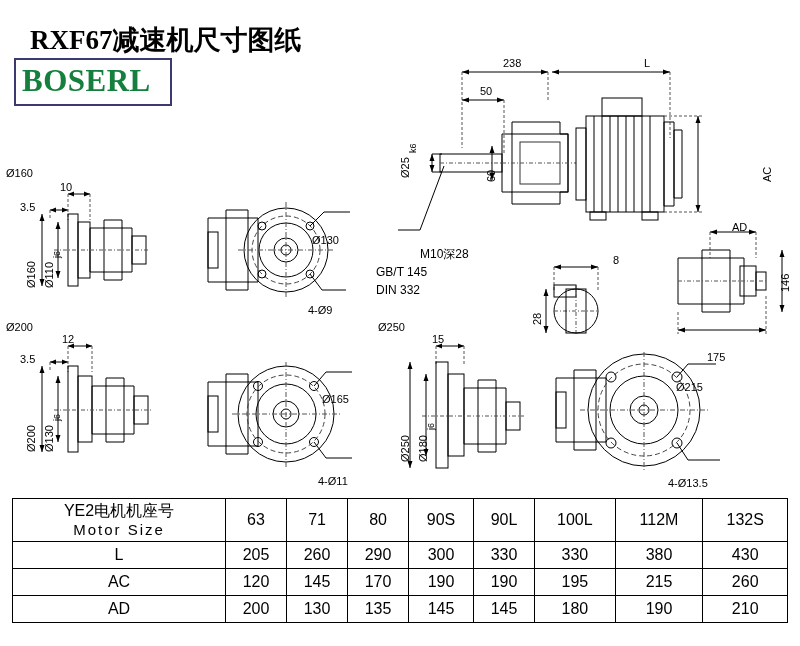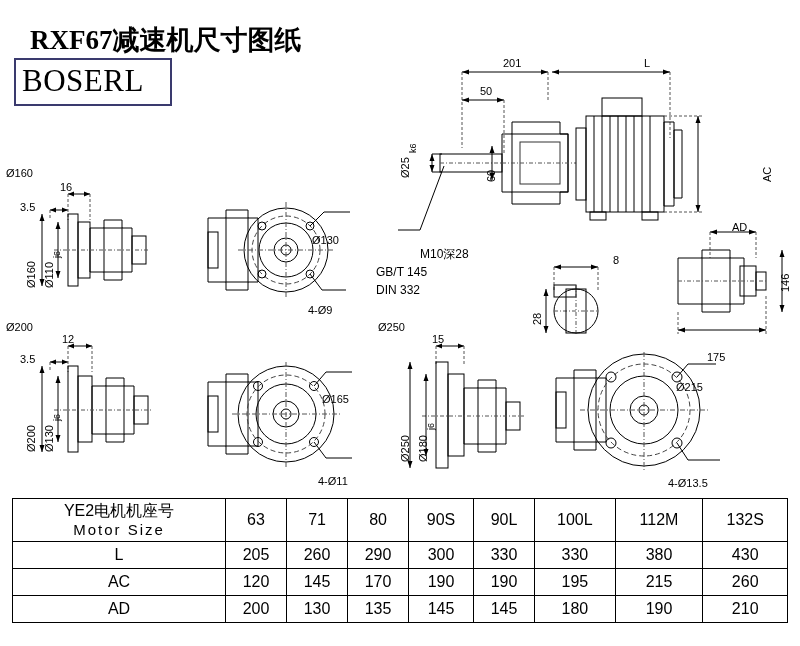--- a/index.html
+++ b/index.html
@@ -36,23 +36,23 @@
     position: absolute;
     left: 14px;
     top: 58px;
     width: 154px;
     height: 44px;
     border: 2px solid #3a3a6e;
     background: #fff;
   }
   #logo-text {
     font-family: "Liberation Serif", serif;
-    font-weight: normal;
+    font-weight: bold;
     font-size: 31px;
-    color: #000000;
+    color: #15803d;
     line-height: 42px;
     padding-left: 6px;
     letter-spacing: 0.5px;
   }
   
   .lbl {
     position: absolute;
     font-family: "Liberation Sans", sans-serif;
     font-size: 11px;
     white-space: nowrap;
@@ -173,21 +173,21 @@
       <path d="M318 78 l-2.5 7 h5 z" fill="#000" stroke="none"></path>
       <path d="M318 174 l-2.5 -7 h5 z" fill="#000" stroke="none"></path>
       <line x1="284" y1="78" x2="322" y2="78" stroke-dasharray="3,2" stroke="#555"></line>
       <line x1="284" y1="174" x2="322" y2="174" stroke-dasharray="3,2" stroke="#555"></line>
 
       <line x1="64" y1="128" x2="40" y2="192"></line>
       <line x1="40" y1="192" x2="18" y2="192"></line>
     </g>
   </svg>
 
-  <div class="lbl" style="left:503px; top:58px;">201</div>
+  <div class="lbl" style="left:503px; top:58px;">238</div>
   <div class="lbl" style="left:644px; top:58px;">L</div>
   <div class="lbl" style="left:436px; top:86px;margin-left:44px;">50</div>
   <div class="lbl rot" style="left:400px; top:178px;">Ø25</div>
   <div class="lbl sm rot" style="left:409px; top:153px;">k6</div>
   <div class="lbl rot" style="left:486px; top:182px;">60</div>
   <div class="lbl rot" style="left:762px; top:182px;">AC</div>
 
   <div class="lbl" style="left:376px; top:248px; font-size:12px;margin-left:44px;">M10深28</div>
   <div class="lbl" style="left:376px; top:266px; font-size:12px;">GB/T 145</div>
   <div class="lbl" style="left:376px; top:284px; font-size:12px;">DIN 332</div>
@@ -272,21 +272,21 @@
 
       <line x1="28" y1="34" x2="28" y2="106"></line>
       <path d="M28 34 l-2.5 7 h5 z" fill="#000" stroke="none"></path>
       <path d="M28 106 l-2.5 -7 h5 z" fill="#000" stroke="none"></path>
 
       <line x1="44" y1="42" x2="44" y2="98"></line>
       <path d="M44 42 l-2.5 7 h5 z" fill="#000" stroke="none"></path>
       <path d="M44 98 l-2.5 -7 h5 z" fill="#000" stroke="none"></path>
     </g>
   </svg>
-  <div class="lbl" style="left:60px; top:182px;">16</div>
+  <div class="lbl" style="left:60px; top:182px;">10</div>
   <div class="lbl" style="left:20px; top:202px;">3.5</div>
   <div class="lbl rot" style="left:26px; top:288px;">Ø160</div>
   <div class="lbl rot" style="left:44px; top:288px;">Ø110</div>
   <div class="lbl sm rot" style="left:53px; top:258px;">j6</div>
 
   <svg style="left:200px; top:198px; width:160px; height:110px;">
     <g stroke="#000" fill="none" stroke-width="1">
 
       <path d="M8 20 h18 v-8 h22 v8 h10 v64 h-10 v8 h-22 v-8 h-18 z"></path>
       <rect x="26" y="20" width="22" height="64"></rect>

